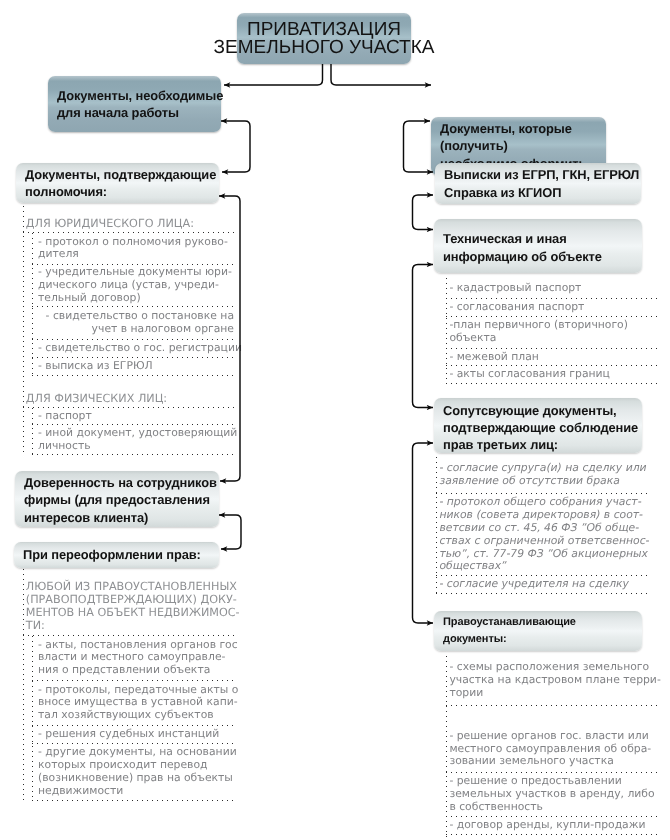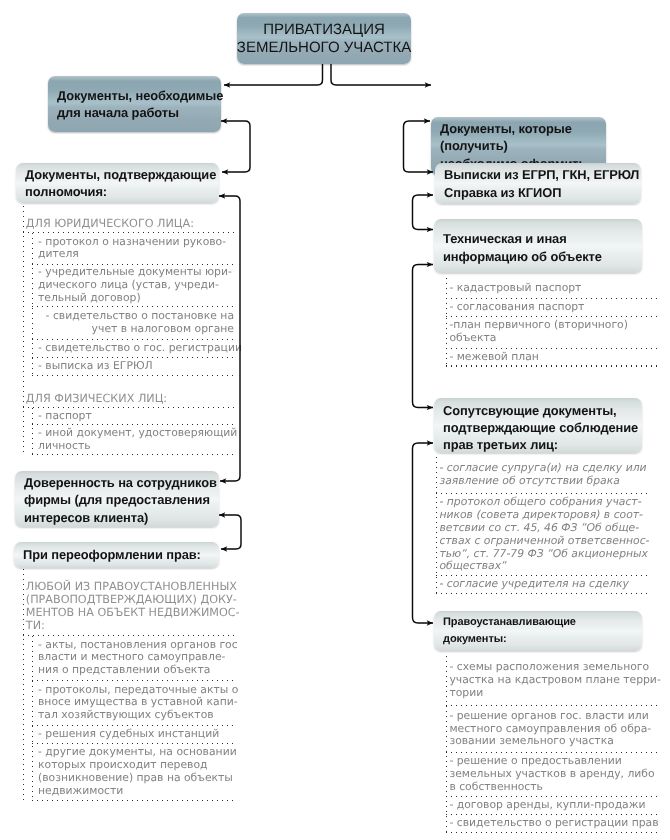--- a/index.html
+++ b/index.html
@@ -31,21 +31,21 @@
 .vrule{position:absolute;width:1px;background-image:repeating-linear-gradient(to bottom,#2b2b2b 0px,#2b2b2b 1px,transparent 1px,transparent 5px);}
 .dtable.left .drow{padding-left:6px;}
 .heading{color:#8e9093;font-family:"DejaVu Sans",sans-serif;font-size:11.2px;line-height:13.2px;white-space:pre;
       padding-left:2.8px;box-sizing:border-box;display:flex;flex-direction:column;justify-content:flex-end;padding-bottom:2px;}
 </style>
 </head>
 <body>
 
 <div id="stage">
 
-<div class="box blue" style="left:237px;top:13px;width:174px;height:51px;font-size:15px;line-height:17.5px;text-align:center;align-items:center;font-weight:normal;letter-spacing:0px;">
+<div class="box blue" style="left:237px;top:13px;width:174px;height:51px;font-size:19px;line-height:17.5px;text-align:center;align-items:center;font-weight:normal;letter-spacing:0px;">
   <span class="ln">ПРИВАТИЗАЦИЯ</span>
   <span class="ln">ЗЕМЕЛЬНОГО УЧАСТКА</span>
 </div>
 
 <div class="box blue" style="left:48px;top:76px;width:173px;height:56px;font-size:12.9px;line-height:17.5px;">
   <span class="ln">Документы, необходимые</span>
   <span class="ln">для начала работы</span>
 </div>
 
 <div class="box gray" style="left:16px;top:163px;width:203px;height:40px;font-size:12.9px;line-height:17px;">
@@ -89,21 +89,21 @@
   <span class="ln">Правоустанавливающие</span>
   <span class="ln">документы:</span>
 </div>
 
 <div class="dtable left" style="left:23px;top:206px;width:211px;">
   <div class="vrule" style="left:0;top:0;height:249px;"></div>
   <div class="heading" style="height:26px;">ДЛЯ ЮРИДИЧЕСКОГО ЛИЦА:</div>
   <div class="hrule"></div>
   <div style="padding-left:9px;position:relative;">
     <div class="vrule" style="left:9px;top:0;bottom:0;height:auto;"></div>
-    <div class="drow" style="height:30.6px;">- протокол о назначении руково-
+    <div class="drow" style="height:30.6px;">- протокол о полномочия руково-
 дителя</div>
     <div class="hrule"></div>
     <div class="drow" style="height:41.4px;">- учредительные документы юри-
 дического лица (устав, учреди-
 тельный договор)</div>
     <div class="hrule"></div>
     <div class="drow" style="height:31.8px;text-align:right;">- свидетельство о постановке на
 учет в налоговом органе</div>
     <div class="hrule"></div>
     <div class="drow" style="height:17.5px;">- свидетельство о гос. регистрации</div>
@@ -155,20 +155,21 @@
     <div class="vrule" style="left:9px;top:0;bottom:0;height:auto;"></div>
     <div class="drow" style="height:20.2px;">- кадастровый паспорт</div>
     <div class="hrule"></div>
     <div class="drow" style="height:16.5px;">- согласования паспорт</div>
     <div class="hrule"></div>
     <div class="drow" style="height:30.9px;">-план первичного (вторичного)
 объекта</div>
     <div class="hrule"></div>
     <div class="drow" style="height:16.8px;">- межевой план</div>
     <div class="hrule"></div>
+    <div class="drow" style="height:16.9px;">- акты согласования границ</div>
     <div class="hrule"></div>
   </div>
 </div>
 
 <div class="dtable" style="left:427px;top:457px;width:222px;font-style:italic;">
   <div style="padding-left:9px;position:relative;">
     <div class="vrule" style="left:9px;top:0;bottom:0;height:auto;"></div>
     <div class="drow" style="height:36.3px;">- согласие супруга(и) на сделку или
 заявление об отсутствии брака</div>
     <div class="hrule"></div>
@@ -184,21 +185,21 @@
   </div>
 </div>
 
 <div class="dtable" style="left:437px;top:656px;width:222px;">
   <div style="padding-left:9px;position:relative;">
     <div class="vrule" style="left:9px;top:0;bottom:0;height:auto;"></div>
     <div class="drow" style="height:49px;">- схемы расположения земельного
 участка на кдастровом плане терри-
 тории</div>
     <div class="hrule"></div>
-    <div class="drow" style="height:46px;">- решение органов гос. власти или
+    <div class="drow" style="height:46px;margin-top:20px;">- решение органов гос. власти или
 местного самоуправления об обра-
 зовании земельного участка</div>
     <div class="hrule"></div>
     <div class="drow" style="height:43.3px;">- решение о предостьавлении
 земельных участков в аренду, либо
 в собственность</div>
     <div class="hrule"></div>
     <div class="drow" style="height:16.8px;">- договор аренды, купли-продажи</div>
     <div class="hrule"></div>
     <div class="drow" style="height:16.8px;">- свидетельство о регистрации прав</div>

